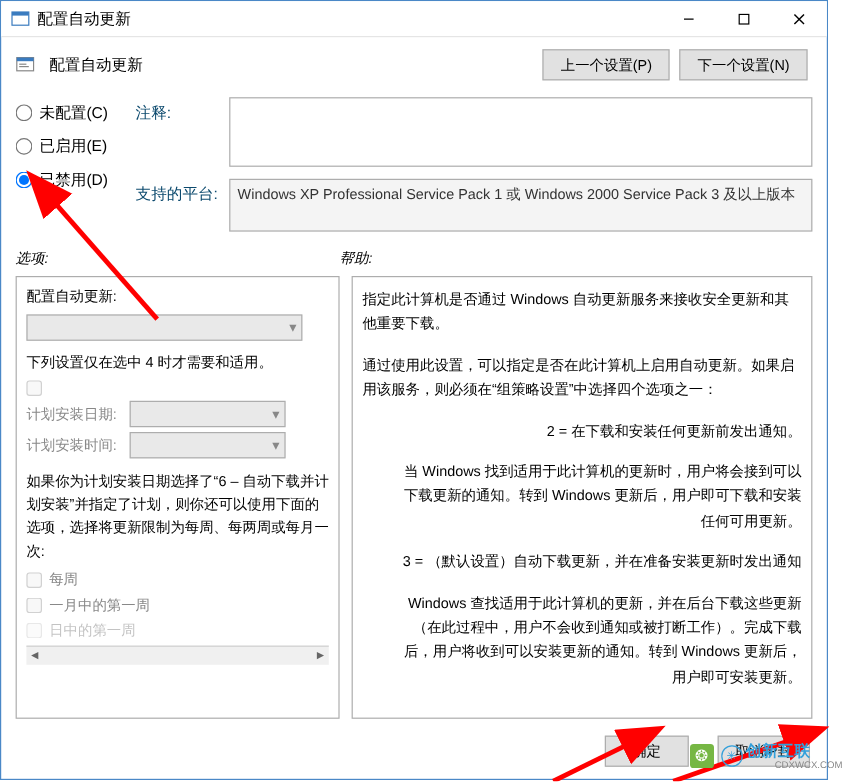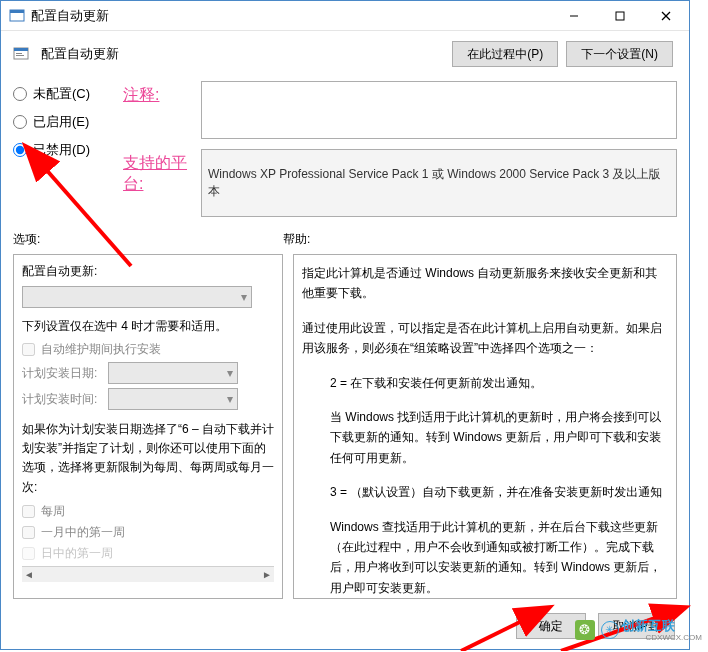--- a/index.html
+++ b/index.html
@@ -70,50 +70,50 @@
     flex: 1;
     display: flex;
     flex-direction: column;
     padding: 4px 12px 4px 12px;
     min-height: 0;
     position: relative;
   }
 
   .top-row {
     display: flex;
-    gap: 10px;
     padding: 6px 0 10px 0;
   }
   .radios {
     width: 100px;
     display: flex;
     flex-direction: column;
     gap: 10px;
     padding-top: 4px;
   }
   .radio-line { display: flex; align-items: center; gap: 6px; font-size: 13px; }
   .radio-line input { margin: 0; width: 14px; height: 14px; }
 
   .right-fields { flex: 1; display: flex; flex-direction: column; gap: 10px; }
   .field-row { display: flex; gap: 8px; align-items: flex-start; }
-  .field-label { width: 70px; color: #ec4899; padding-top: 4px; font-size: 16px; text-decoration: underline; }
+  .field-label { width: 70px; color: #0c4a6e; padding-top: 4px; font-size: 13px; }
   .field-box {
     flex: 1;
     border: 1px solid #adadad;
     background: #fff;
     min-height: 58px;
-    padding: 16px 6px;
+    padding: 4px 6px;
     font-size: 12px;
     color: #000;
   }
   .field-box.readonly { background: #f4f4f4; color: #333; }
 
   .mid-labels {
     display: flex;
     padding: 4px 0 6px 0;
+    font-style: italic;
   }
   .mid-labels .col-l { width: 270px; font-size: 12px; }
   .mid-labels .col-r { flex: 1; font-size: 12px; }
 
   .panes {
     flex: 1;
     display: flex;
     gap: 10px;
     min-height: 0;
   }
@@ -145,26 +145,26 @@
   .left-scroll-h {
     position: sticky; bottom: 0; left: 0; right: 0;
     height: 16px; background: #f0f0f0;
     border-top: 1px solid #d0d0d0;
     display: flex; align-items: center; justify-content: space-between;
     padding: 0 2px;
   }
   .left-scroll-h .arrow { font-size: 10px; color: #666; }
 
   .pane-right p { margin: 0 0 14px 0; }
-  .pane-right .indent { padding-left: 28px; }
+  .pane-right .indent { padding-left: 28px; text-align: right; }
 
   .footer {
     display: flex;
     justify-content: flex-end;
-    gap: 12px;
+    gap: 24px;
     padding: 10px 14px;
   }
 
   
   .pane::-webkit-scrollbar { width: 16px; height: 16px; }
   .pane::-webkit-scrollbar-track { background: #f0f0f0; }
   .pane::-webkit-scrollbar-thumb { background: #c2c2c2; border: 2px solid #f0f0f0; }
 
   
   .anno { position: absolute; pointer-events: none; z-index: 50; }
@@ -237,21 +237,21 @@
         <svg viewBox="0 0 16 16">
             <rect x="1" y="2" width="14" height="11" fill="#fff" stroke="#888"></rect>
             <rect x="1" y="2" width="14" height="3" fill="#3a7bbf"></rect>
             <rect x="3" y="7" width="6" height="1" fill="#888"></rect>
             <rect x="3" y="9" width="8" height="1" fill="#888"></rect>
           </svg>
       </span>
       <span class="subheader-title">配置自动更新</span>
     </div>
     <div class="nav-btns">
-      <button class="win-btn">在此过程中(P)</button>
+      <button class="win-btn">上一个设置(P)</button>
       <button class="win-btn">下一个设置(N)</button>
     </div>
   </div>
 
   <div class="content">
 
     <div class="top-row">
       <div class="radios">
         <label class="radio-line">
           <input type="radio" name="state" style="">
@@ -286,21 +286,20 @@
 
     <div class="panes">
       <div class="pane pane-left">
         <p class="section-title">配置自动更新:</p>
         <div class="row">
             <div class="combo combo-wide" style="display:flex;align-items:center;justify-content:flex-end;padding:0 4px;">▾</div>
           </div>
         <p style="margin-top:10px;">下列设置仅在选中 4 时才需要和适用。</p>
         <div class="chk">
           <input type="checkbox" disabled="" style="">
-          <span class="disabled">自动维护期间执行安装</span>
         </div>
         <div class="row">
           <label class="lbl disabled">计划安装日期:</label>
           <div class="combo" style="display:flex;align-items:center;justify-content:flex-end;padding:0 4px;">▾</div>
         </div>
         <div class="row">
           <label class="lbl disabled">计划安装时间:</label>
           <div class="combo" style="display:flex;align-items:center;justify-content:flex-end;padding:0 4px;">▾</div>
         </div>
         <p style="line-height:1.6;margin-top:10px;">如果你为计划安装日期选择了“6 – 自动下载并计划安装”并指定了计划，则你还可以使用下面的选项，选择将更新限制为每周、每两周或每月一次:</p>

